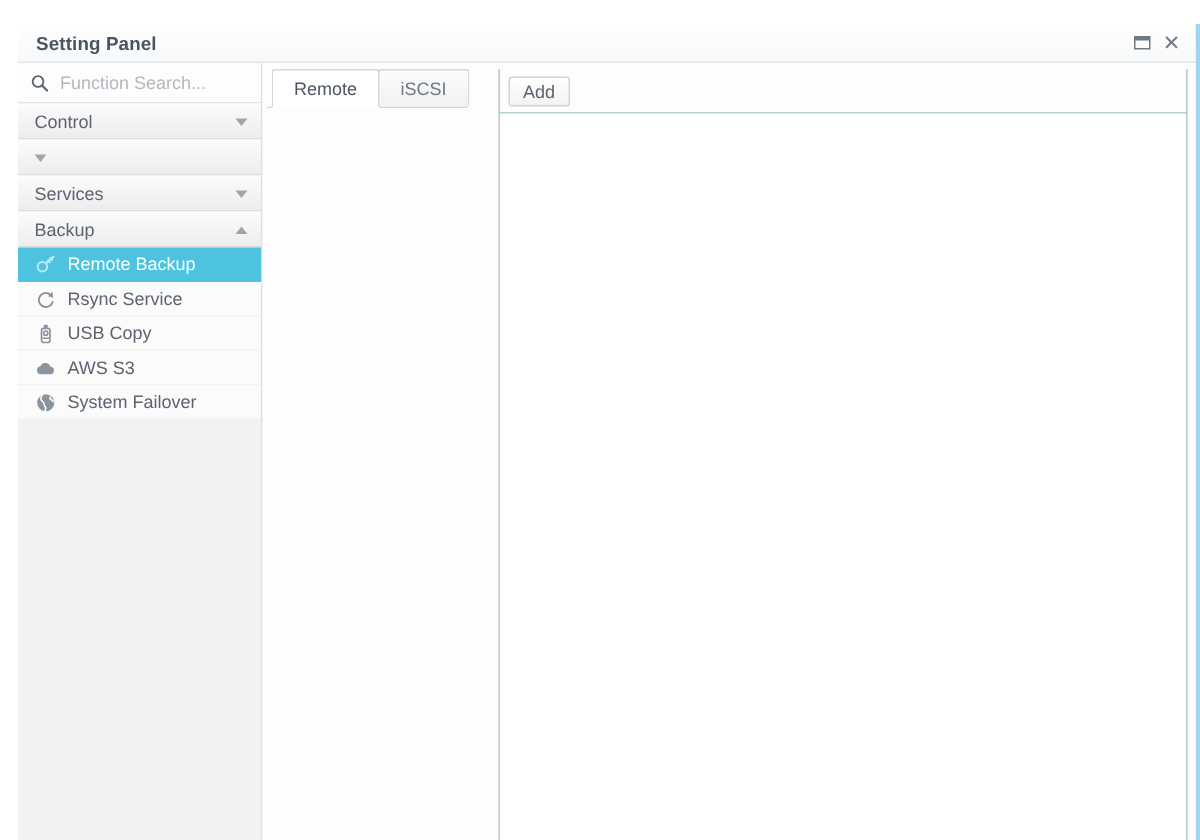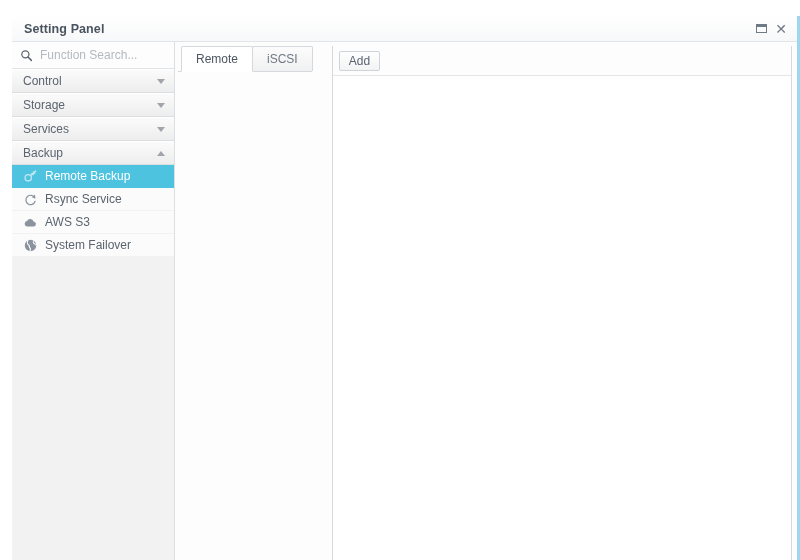--- a/index.html
+++ b/index.html
@@ -303,21 +303,20 @@
           <line x1="9.9" y1="9.9" x2="14" y2="14" stroke="#5b646f" stroke-width="1.8" stroke-linecap="round"></line>
         </svg>
         <input id="search-input" type="text" placeholder="Function Search..." style="">
       </div>
 
       <div class="section-head">
         <span class="sh-label">Control</span>
         <span class="caret down"></span>
       </div>
       <div class="section-head">
-        <span class="sh-label">Storage</span>
         <span class="caret down"></span>
       </div>
       <div class="section-head">
         <span class="sh-label">Services</span>
         <span class="caret down"></span>
       </div>
       <div class="section-head">
         <span class="sh-label">Backup</span>
         <span class="caret up"></span>
       </div>
@@ -338,20 +337,31 @@
       <div class="nav-item">
         <span class="nav-icon">
           <svg viewBox="0 0 16 16" width="15" height="15">
             <path d="M12.6 6.3 A5 5 0 1 0 12.9 9.9" fill="none" stroke="#8a939e" stroke-width="1.3" stroke-linecap="round"></path>
             <path d="M9.6 6.1 L13.2 6.3 L12.7 2.7 Z" fill="#8a939e"></path>
           </svg>
         </span>
         <span class="ni-label">Rsync Service</span>
       </div>
 
+      <div class="nav-item">
+        <span class="nav-icon">
+          <svg viewBox="0 0 16 16" width="15" height="15">
+            <rect x="5" y="4.2" width="6" height="10" rx="1.6" fill="none" stroke="#8a939e" stroke-width="1.2"></rect>
+            <rect x="6.6" y="1.6" width="2.8" height="2.8" rx="0.5" fill="#8a939e"></rect>
+            <circle cx="8" cy="7.6" r="1.5" fill="none" stroke="#8a939e" stroke-width="1.1"></circle>
+            <line x1="5.6" y1="11.2" x2="10.4" y2="11.2" stroke="#8a939e" stroke-width="1"></line>
+          </svg>
+        </span>
+        <span class="ni-label">USB Copy</span>
+      </div>
 
       <div class="nav-item">
         <span class="nav-icon">
           <svg viewBox="0 0 16 16" width="15" height="15">
             <path d="M4 12.2 A2.9 2.9 0 0 1 4.3 6.5 A3.7 3.7 0 0 1 11.3 6.9 A2.7 2.7 0 0 1 11.8 12.2 Z" fill="#8a939e"></path>
           </svg>
         </span>
         <span class="ni-label">AWS S3</span>
       </div>
 

